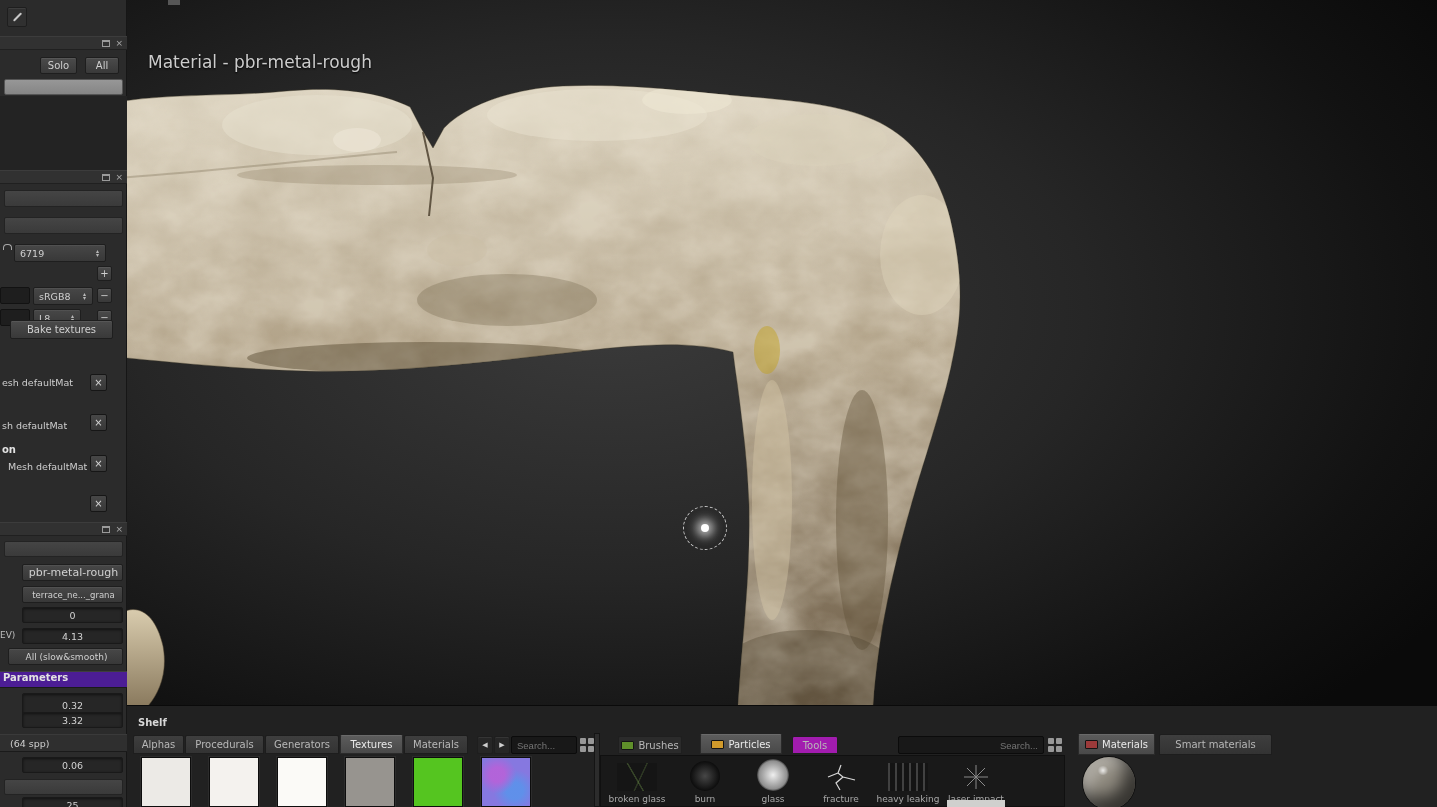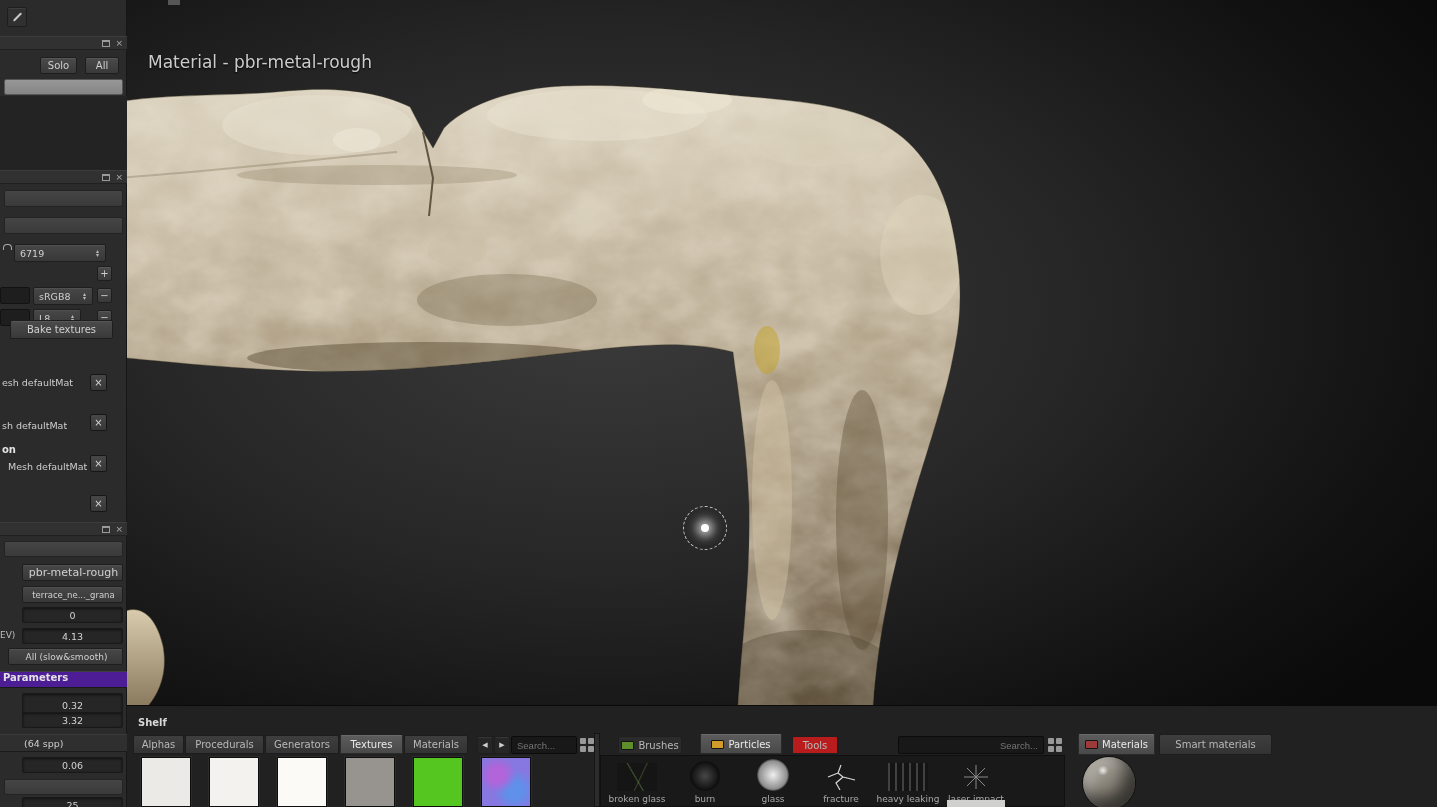--- a/index.html
+++ b/index.html
@@ -170,21 +170,21 @@
     <span class="lbl">All (slow&amp;smooth)</span>
   </div>
 
   <div class="abs hdrrow" style="left:0;top:671px;width:127px;height:17px;padding-left:3px">
     <span class="boldlabel">Parameters</span>
   </div>
 
   <div class="abs fieldbox" style="left:22px;top:693px;width:101px;height:24px">0.32</div>
   <div class="abs fieldbox" style="left:22px;top:712px;width:101px;height:16px">3.32</div>
 
-  <div class="abs spprow" style="left:0;top:734px;width:127px;height:18px;padding-left:24px">
+  <div class="abs spprow" style="left:0;top:734px;width:127px;height:18px;padding-left:10px">
     <span>(64 spp)</span>
   </div>
 
   <div class="abs fieldbox" style="left:22px;top:757px;width:101px;height:16px">0.06</div>
   <div class="abs bar" style="left:4px;top:779px;width:119px;height:16px"></div>
   <div class="abs fieldbox" style="left:22px;top:797px;width:101px;height:16px">25</div>
 
   
   <div id="viewport" class="abs" style="left:127px;top:0;width:1310px;height:705px">
 
@@ -281,21 +281,21 @@
   <div class="abs mid-inset" style="left:600px;top:755px;width:465px;height:52px"></div>
 
   <div class="abs tab" style="left:618px;top:736px;width:64px;height:18px;background:#2b2b2b;border-color:#1f1f1f">
     <span class="tabico" style="background: rgb(95, 143, 42);"></span>
     <span>Brushes</span>
   </div>
   <div class="abs tab active" style="left:700px;top:734px;width:82px;height:20px">
     <span class="tabico" style="background: rgb(209, 154, 43);"></span>
     <span>Particles</span>
   </div>
-  <div class="abs tab" style="left:792px;top:736px;width:46px;height:18px;background:#b91c1c;border-color:#1f1f1f">
+  <div class="abs tab" style="left:792px;top:736px;width:46px;height:18px;background:#a21caf;border-color:#1f1f1f">
     <span>Tools</span>
   </div>
 
   <input class="abs searchbox" style="left: 898px; top: 736px; width: 146px; height: 18px; text-align: right;" placeholder="Search...">
   <div class="abs gridico" style="left:1047px;top:737px;width:16px;height:16px">
     <span></span>
       <span></span>
       <span></span>
       <span></span>
   </div>

